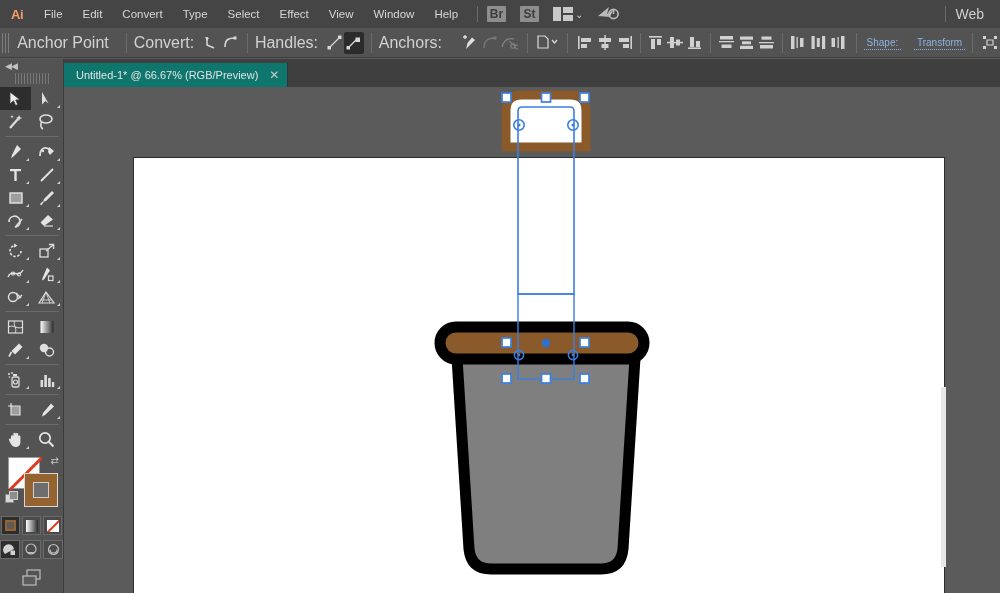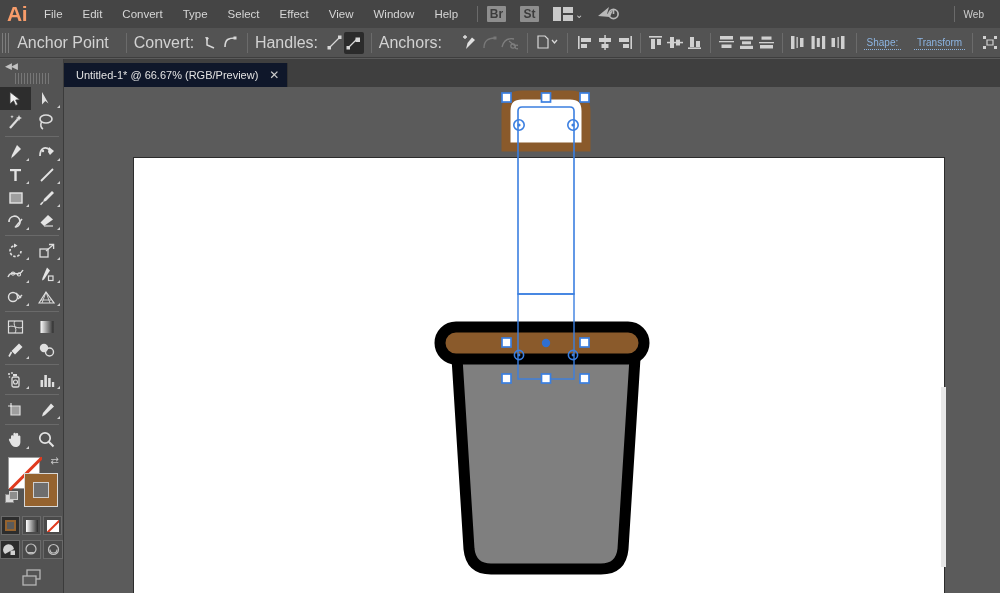--- a/index.html
+++ b/index.html
@@ -12,39 +12,39 @@
   }
   #app { position: relative; width: 1000px; height: 593px; background: #5b5b5b; }
 
   
   .menubar {
     position: absolute; left: 0; top: 0; width: 1000px; height: 28px;
     background: #454545; display: flex; align-items: center;
   }
   .ai-logo {
     width: 34px; height: 20px; display: flex; align-items: center; justify-content: center;
-    color: #f79c6a; font-size: 21px; font-weight: bold; letter-spacing: -0.5px;
+    color: #f79c6a; font-size: 13px; font-weight: bold; letter-spacing: -0.5px;
   }
   .menu-item {
     height: 28px; padding: 0 10px; display: flex; align-items: center;
     color: #d6d6d6; font-size: 11.5px; white-space: nowrap;
   }
   .mb-sep { width: 1px; height: 16px; background: #6a6a6a; margin: 0 9px; }
   .mb-sq {
     width: 19px; height: 16px; background: #8e8e8e; color: #3c3c3c;
     font-size: 12px; font-weight: bold; display: flex; align-items: center;
     justify-content: center; border-radius: 1px; margin-right: 14px;
   }
   .arrange-ic { width: 20px; height: 14px; position: relative; margin-right: 2px; }
   .arrange-ic .l { position: absolute; left: 0; top: 0; width: 8px; height: 14px; background: #c9c9c9; }
   .arrange-ic .r1 { position: absolute; left: 10px; top: 0; width: 10px; height: 6px; background: #c9c9c9; }
   .arrange-ic .r2 { position: absolute; left: 10px; top: 8px; width: 10px; height: 6px; background: #c9c9c9; }
   .chev { color: #c9c9c9; font-size: 10px; margin-right: 14px; }
   .cc-ic { color: #b9b9b9; font-size: 15px; }
-  .web-lbl { color: #cfcfcf; font-size: 10px; }
+  .web-lbl { color: #cfcfcf; font-size: 14px; }
 
   
   .ctrlbar {
     position: absolute; left: 0; top: 28px; width: 1000px; height: 30px;
     background: #535353; border-bottom: 1px solid #3e3e3e;
     display: flex; align-items: center;
   }
   .grip { width: 9px; height: 20px; margin: 0 3px 0 2px;
     background: repeating-linear-gradient(to right,#7d7d7d 0 1px,transparent 1px 3px);
   }
@@ -62,21 +62,21 @@
   }
   .dis { opacity: 0.38; }
 
   
   .tabbar {
     position: absolute; left: 64px; top: 59px; width: 936px; height: 28px;
     background: #3f3f3f; display: flex; align-items: flex-end;
   }
   .doctab {
     height: 24px; display: flex; align-items: center; padding: 0 8px 0 12px;
-    background: #0f172a; color: #e2e2e2; font-size: 11px; white-space: nowrap;
+    background: #0f766e; color: #e2e2e2; font-size: 11px; white-space: nowrap;
     border-right: 1px solid #333;
   }
   .tabclose { margin-left: 11px; color: #cdcdcd; font-size: 12px; line-height: 1; }
 
   
   .toolbox {
     position: absolute; left: 0; top: 59px; width: 64px; height: 534px;
     background: #535353; border-right: 1px solid #3b3b3b;
   }
   .tb-head { height: 13px; display: flex; align-items: center; padding-left: 5px; }

